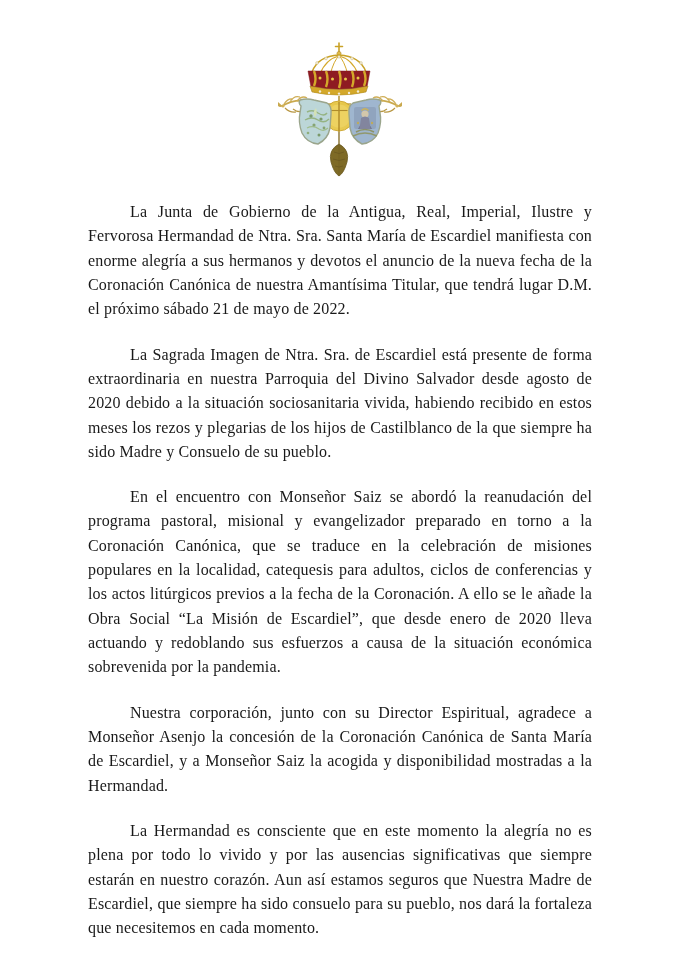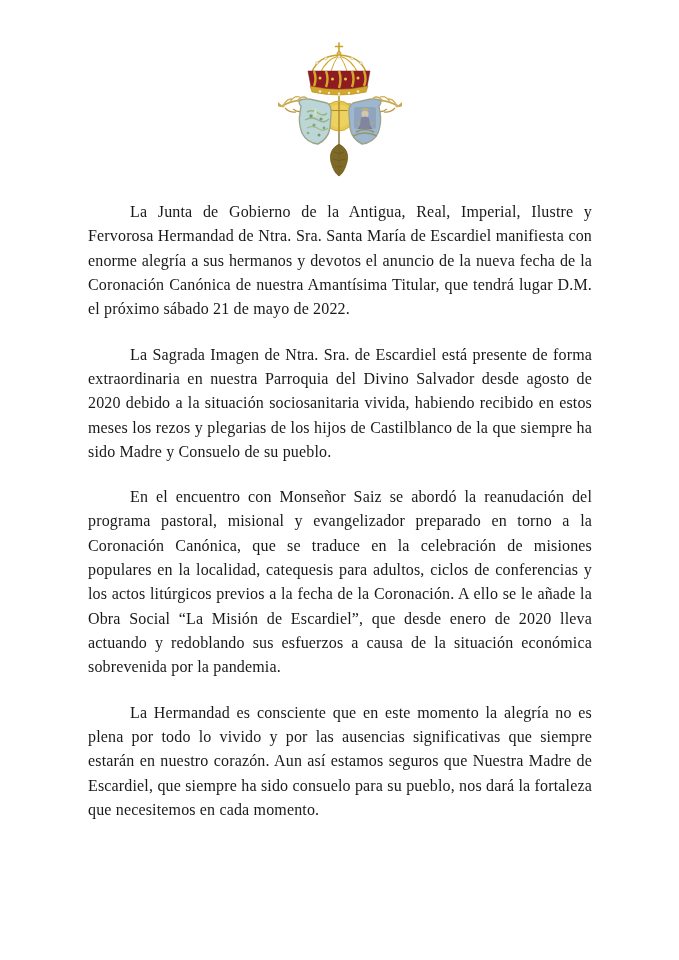--- a/index.html
+++ b/index.html
@@ -185,16 +185,17 @@
         </g>
 
       </svg>
     </div>
   </div>
 
   <div class="content">
     <p class="para">La Junta de Gobierno de la Antigua, Real, Imperial, Ilustre y Fervorosa Hermandad de Ntra. Sra. Santa María de Escardiel manifiesta con enorme alegría a sus hermanos y devotos el anuncio de la nueva fecha de la Coronación Canónica de nuestra Amantísima Titular, que tendrá lugar D.M. el próximo sábado 21 de mayo de 2022.</p>
     <p class="para">La Sagrada Imagen de Ntra. Sra. de Escardiel está presente de forma extraordinaria en nuestra Parroquia del Divino Salvador desde agosto de 2020 debido a la situación sociosanitaria vivida, habiendo recibido en estos meses los rezos y plegarias de los hijos de Castilblanco de la que siempre ha sido Madre y Consuelo de su pueblo.</p>
     <p class="para">En el encuentro con Monseñor Saiz se abordó la reanudación del programa pastoral, misional y evangelizador preparado en torno a la Coronación Canónica, que se traduce en la celebración de misiones populares en la localidad, catequesis para adultos, ciclos de conferencias y los actos litúrgicos previos a la fecha de la Coronación. A ello se le añade la Obra Social “La Misión de Escardiel”, que desde enero de 2020 lleva actuando y redoblando sus esfuerzos a causa de la situación económica sobrevenida por la pandemia.</p>
+    <p class="para">Nuestra corporación, junto con su Director Espiritual, agradece a Monseñor Asenjo la concesión de la Coronación Canónica de Santa María de Escardiel, y a Monseñor Saiz la acogida y disponibilidad mostradas a la Hermandad.</p>
     <p class="para">La Hermandad es consciente que en este momento la alegría no es plena por todo lo vivido y por las ausencias significativas que siempre estarán en nuestro corazón. Aun así estamos seguros que Nuestra Madre de Escardiel, que siempre ha sido consuelo para su pueblo, nos dará la fortaleza que necesitemos en cada momento.</p>
   </div>
 
 </div>
 
 </body></html>

